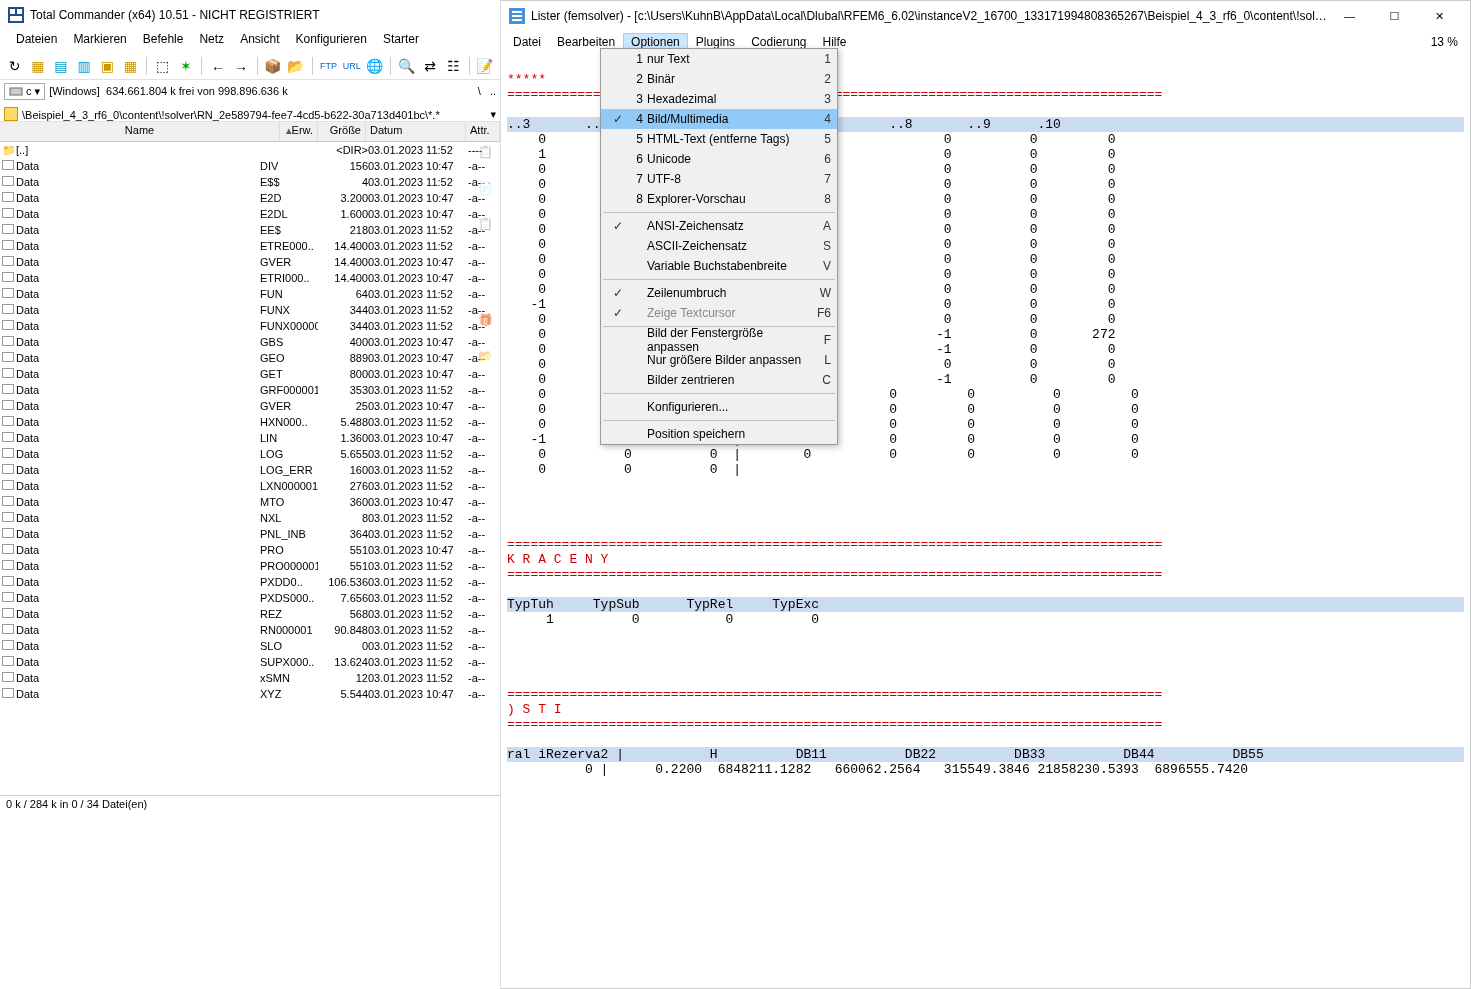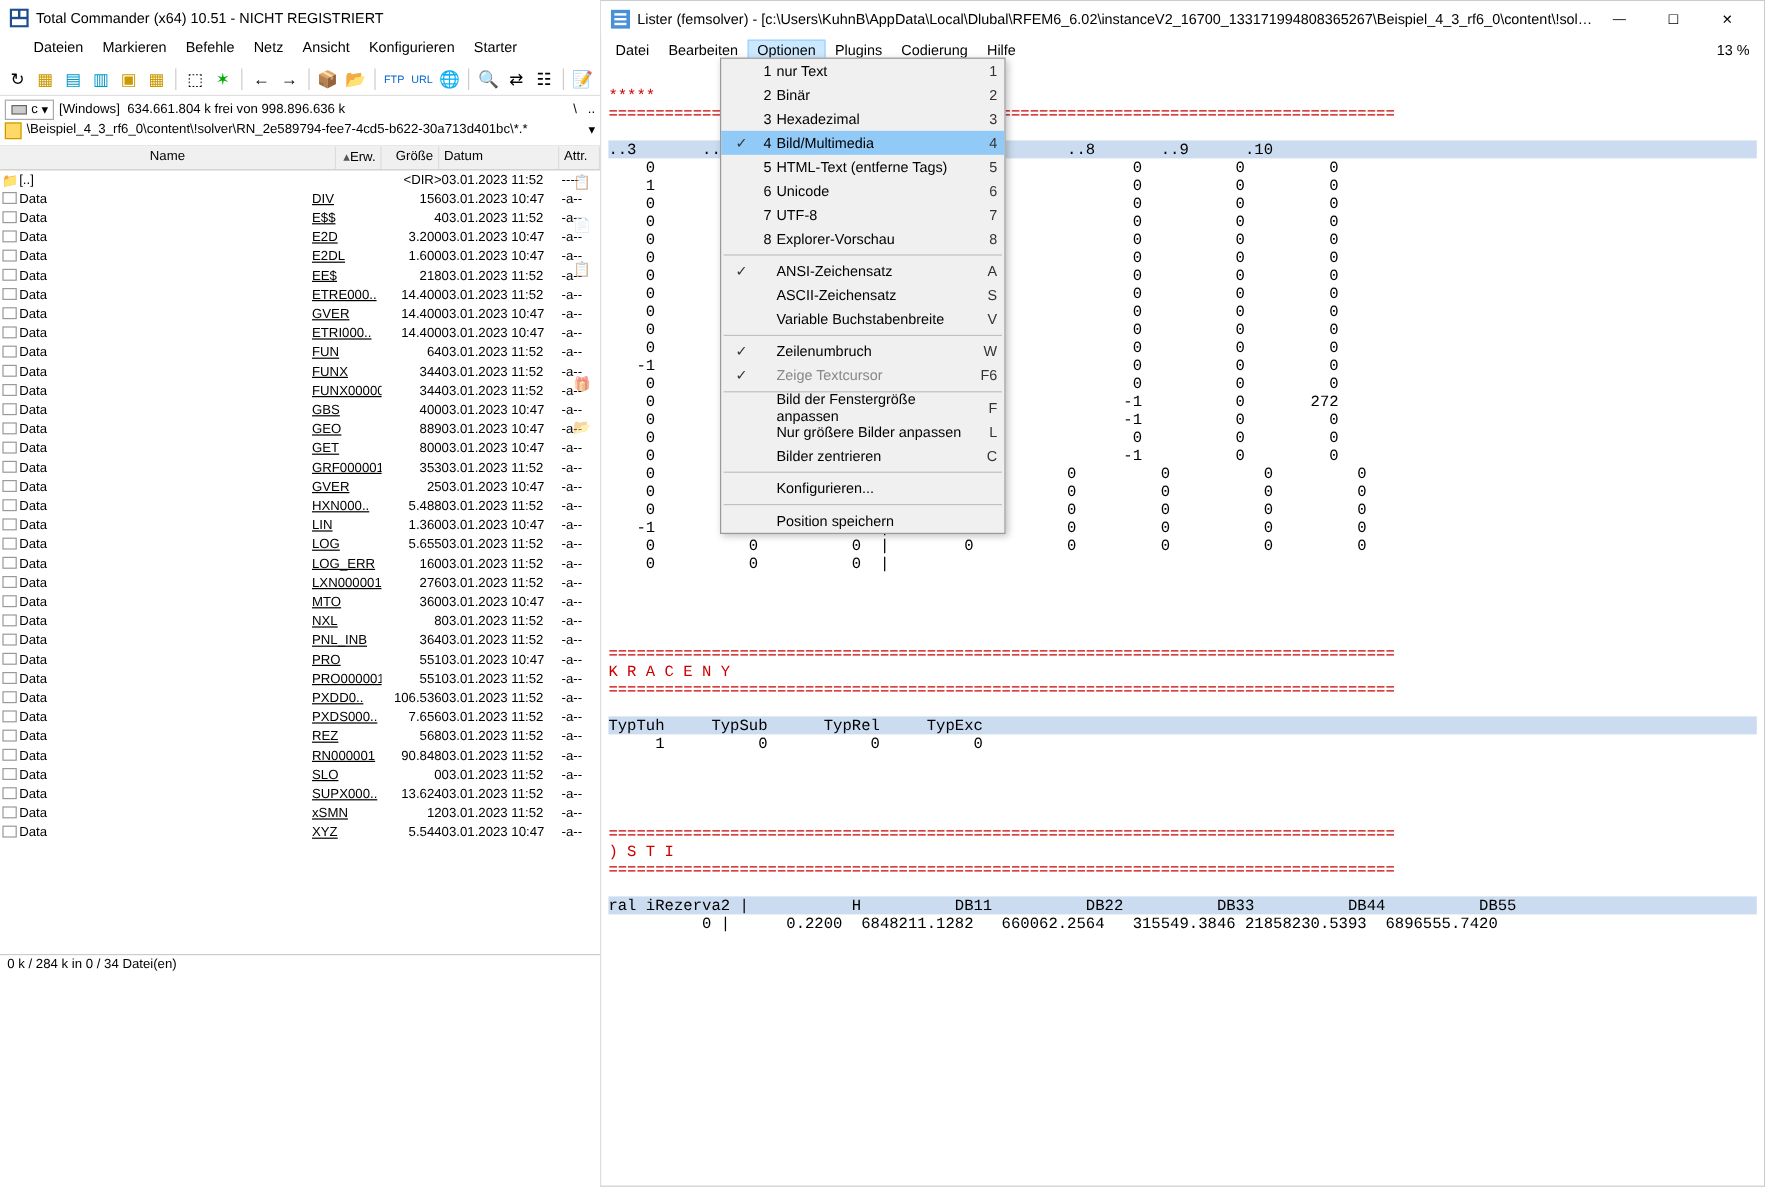--- a/index.html
+++ b/index.html
@@ -5,42 +5,42 @@
 * { box-sizing: border-box; margin: 0; padding: 0; }
 body { font-family: "Segoe UI", Tahoma, sans-serif; font-size: 12px; color: #000; background: #fff; overflow: hidden; width: 1471px; height: 989px; }
 .window { position: absolute; background: #fff; border: 1px solid #ccc; }
 .tc-window { left: 0; top: 0; width: 500px; height: 815px; border: none; }
 .lister-window { left: 500px; top: 0; width: 971px; height: 989px; border-left: 1px solid #ddd; }
 .titlebar { height: 30px; display: flex; align-items: center; padding: 0 8px; background: #fff; font-size: 12px; }
 .titlebar .icon { width: 16px; height: 16px; margin-right: 6px; }
 .titlebar .title-text { flex: 1; white-space: nowrap; overflow: hidden; text-overflow: ellipsis; }
 .win-controls { display: flex; gap: 0; }
 .win-btn { width: 45px; height: 30px; display: flex; align-items: center; justify-content: center; cursor: pointer; font-size: 11px; }
-.menubar { height: 22px; display: flex; padding: 0 20px; font-size: 12px; }
+.menubar { height: 22px; display: flex; padding: 0 8px; font-size: 12px; }
 .menu-item { padding: 2px 8px; cursor: pointer; }
 .menu-item.active { background: #cce8ff; border: 1px solid #99d1ff; padding: 1px 7px; }
 .toolbar { height: 28px; display: flex; align-items: center; padding: 2px 4px; gap: 2px; border-bottom: 1px solid #e0e0e0; }
 .tb-btn { width: 22px; height: 22px; display: flex; align-items: center; justify-content: center; cursor: pointer; font-size: 14px; }
 .tb-sep { width: 1px; height: 18px; background: #ccc; margin: 0 3px; }
 .drive-bar { height: 22px; display: flex; align-items: center; padding: 2px 4px; font-size: 11px; }
 .drive-dropdown { border: 1px solid #aaa; padding: 1px 4px; background: #fff; margin-right: 4px; display: flex; align-items: center; }
-.path-bar { height: 20px; display: flex; align-items: flex-start; padding: 0 4px; font-size: 11px; border-bottom: 1px solid #e0e0e0; }
+.path-bar { height: 20px; display: flex; align-items: flex-end; padding: 0 4px; font-size: 11px; border-bottom: 1px solid #e0e0e0; }
 .path-icon { width: 14px; height: 14px; background: #ffd966; border: 1px solid #cc9900; margin-right: 4px; }
 .file-header { height: 20px; display: flex; background: #f0f0f0; border-bottom: 1px solid #ccc; font-size: 11px; }
 .fh-cell { padding: 2px 4px; border-right: 1px solid #ddd; }
 .fh-name { flex: 1; text-align: center; }
 .fh-ext { width: 38px; text-align: right; }
 .fh-size { width: 48px; text-align: right; }
 .fh-date { width: 100px; }
 .fh-attr { width: 34px; }
 .file-list { height: calc(100% - 172px); overflow: auto; }
 .file-row { height: 16px; display: flex; align-items: center; font-size: 11px; padding: 0 2px; }
 .fr-icon { width: 14px; flex-shrink: 0; }
 .fr-name { flex: 1; white-space: nowrap; overflow: visible; }
-.fr-ext { width: 58px; white-space: nowrap; overflow: hidden; text-decoration: underline; }
+.fr-ext { width: 58px; white-space: nowrap; overflow: hidden; }
 .fr-size { width: 50px; text-align: right; white-space: nowrap; }
 .fr-date { width: 100px; white-space: nowrap; }
 .fr-attr { width: 30px; white-space: nowrap; }
 .status-bar { position: absolute; bottom: 0; left: 0; right: 0; height: 20px; padding: 2px 6px; font-size: 11px; border-top: 1px solid #ccc; }
 .sort-indicator { color: #555; }
 .mid-icons { position: absolute; left: 478px; top: 145px; display: flex; flex-direction: column; gap: 20px; }
 .mid-icon { width: 16px; height: 16px; opacity: 0.5; }
 .lister-menubar { height: 22px; display: flex; padding: 0 4px; align-items: center; }
 .lister-percent { margin-left: auto; padding-right: 8px; }
 .lister-content { position: relative; height: calc(100% - 52px); overflow: hidden; font-family: "Courier New", monospace; font-size: 13px; padding: 4px 6px; }

